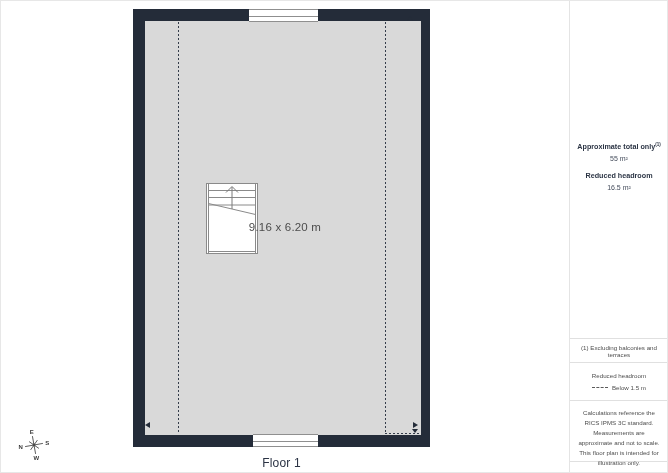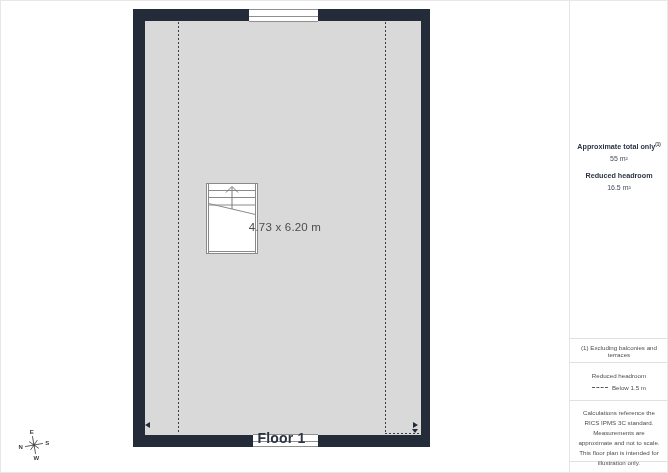--- a/index.html
+++ b/index.html
@@ -45,22 +45,22 @@
   .tri-up{border-left:3px solid transparent;border-right:3px solid transparent;border-bottom:5px solid #242c39;left:406px;top:15px;}
   .tri-left{border-top:3px solid transparent;border-bottom:3px solid transparent;border-right:5px solid #242c39;left:144px;top:421px;}
   .tri-right{border-top:3px solid transparent;border-bottom:3px solid transparent;border-left:5px solid #242c39;left:412px;top:421px;}
   .tri-down{border-left:3px solid transparent;border-right:3px solid transparent;border-top:4px solid #242c39;left:411px;top:428px;}
   .stairs{position:absolute;left:205px;top:182px;}
   .dim-label{
     position:absolute;left:228px;top:220px;width:112px;
     text-align:center;font-size:11.5px;color:#4c4c4c;letter-spacing:.2px;
   }
   .floor-label{
-    position:absolute;left:132px;top:429px;width:297px;
-    text-align:center;font-size:14px;font-weight:bold;color:#2b3344;letter-spacing:.2px;
+    position:absolute;left:132px;top:455px;width:297px;
+    text-align:center;font-size:12px;font-weight:normal;color:#2b3344;letter-spacing:.2px;
   }
   .compass{position:absolute;left:14px;top:425px;}
   .compass text{font-family:"Liberation Sans",sans-serif;font-size:6px;font-weight:600;fill:#3a3a3a;}
   
   .sidebar-divider{position:absolute;left:568px;top:0;width:1px;height:471px;background:#e4e4e4;}
   .area-summary{
     position:absolute;left:569px;top:141px;width:98px;text-align:center;color:#2c3545;
   }
   .area-summary .hd{font-size:7.2px;font-weight:bold;margin-bottom:4px;}
   .area-summary .hd sup{font-size:4.5px;}
@@ -111,21 +111,21 @@
       <line x1="2.5" y1="14.5" x2="49.5" y2="14.5" stroke="#8a8a8a"></line>
       <line x1="2.5" y1="22" x2="49.5" y2="22" stroke="#8a8a8a"></line>
     </g>
     <line x1="2.5" y1="20.5" x2="49.5" y2="31.5" stroke="#8a8a8a"></line>
     <g>
       <line x1="26" y1="4" x2="26" y2="26" stroke="#7a7a7a"></line>
       <polyline points="20,9.5 26,3.5 32,9.5" fill="none" stroke="#7a7a7a"></polyline>
     </g>
   </svg>
 
-  <div class="dim-label">4.73 x 6.20 m</div>
+  <div class="dim-label">9.16 x 6.20 m</div>
 
   <div class="floor-label">Floor 1</div>
 
   <svg class="compass" width="38" height="38" viewBox="0 0 38 38">
     <g stroke="#4a4a4a" stroke-width="0.9">
       <line x1="19" y1="19" x2="10.1" y2="20.6"></line>
       <line x1="19" y1="19" x2="27.9" y2="17.4"></line>
       <line x1="19" y1="19" x2="17.4" y2="10.1"></line>
       <line x1="19" y1="19" x2="20.6" y2="27.9"></line>
       <line x1="19" y1="19" x2="14.1" y2="15.6"></line>

